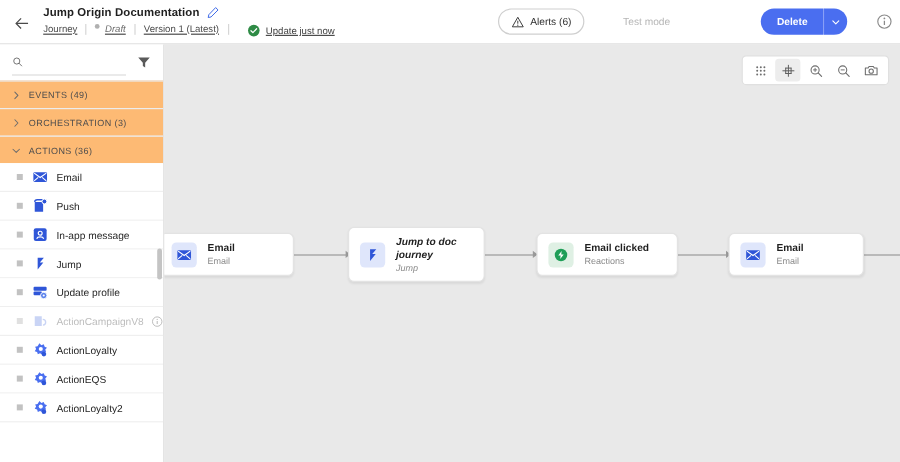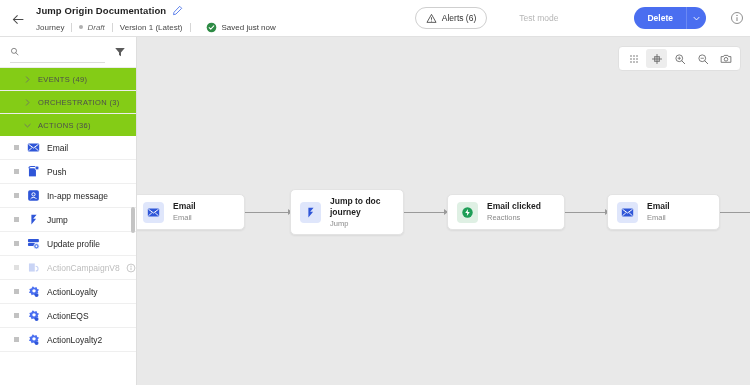--- a/index.html
+++ b/index.html
@@ -20,21 +20,21 @@
   }
   .back-btn{
     position:absolute;left:8px;top:9px;width:20px;height:20px;
     display:flex;align-items:center;justify-content:center;cursor:pointer;
   }
   .back-btn svg{display:block;}
   .title-block{position:absolute;left:36px;top:3px;}
   .title-row{display:flex;align-items:center;gap:6px;height:14px;}
   .title-text{font-size:9.5px;font-weight:bold;color:#1f1f1f;letter-spacing:.1px;}
   .pencil{width:11px;height:11px;display:block;}
-  .meta-row{display:flex;align-items:center;height:14px;margin-top:3px;font-size:8px;color:#4b4b4b;}
+  .meta-row{display:flex;align-items:flex-start;height:14px;margin-top:3px;font-size:8px;color:#4b4b4b;text-decoration:underline;}
   .meta-row .sep{width:1px;height:9px;background:#d6d6d6;margin:0 7px;}
   .dot{width:4px;height:4px;border-radius:50%;background:#b0b0b0;margin-right:4px;}
   .draft{font-style:italic;color:#6b6b6b;}
   .saved-wrap{display:flex;align-items:center;gap:5px;margin-left:8px;}
   .check-circle{width:11px;height:11px;display:block;}
   .saved-text{font-size:8px;color:#3d3d3d;}
 
   .hdr-right{position:absolute;right:6px;top:7px;display:flex;align-items:center;gap:24px;}
   .btn{
     height:22px;border:1px solid #cfcfcf;border-radius:11px;background:#fff;
@@ -73,21 +73,21 @@
     border-bottom:1px solid #dcdcdc;height:21px;margin-right:9px;
   }
   .search-input{
     border:none;outline:none;background:transparent;font-size:8.5px;
     font-family:"Liberation Sans",sans-serif;color:#3a3a3a;width:100%;padding:0;
   }
   .filter-icon{width:12px;height:12px;cursor:pointer;display:block;}
 
   .section{
     border-top:1px solid #ececec;height:23px;display:flex;align-items:center;
-    padding-left:23px;box-sizing:border-box;cursor:pointer;background:#84cc16;
+    padding-left:9px;box-sizing:border-box;cursor:pointer;background:#fdba74;
   }
   .section .chev{width:9px;height:9px;margin-right:6px;display:block;flex:0 0 auto;}
   .section-label{font-size:7.5px;color:#4d4d4d;letter-spacing:.35px;}
 
   .items{position:relative;}
   .item{
     height:24px;display:flex;align-items:center;padding-left:14px;
     border-bottom:1px solid #efefef;box-sizing:border-box;cursor:grab;background:#fff;
   }
   .grip{width:5px;height:5px;background:#c2c2c2;margin-right:8px;flex:0 0 auto;}
@@ -164,21 +164,21 @@
         <span class="dot"></span>
         <span class="draft">Draft</span>
         <span class="sep"></span>
         <span>Version 1 (Latest)</span>
         <span class="sep"></span>
         <span class="saved-wrap">
           <svg class="check-circle" viewBox="0 0 16 16">
             <circle cx="8" cy="8" r="7" fill="#2e8b45"></circle>
             <path d="M4.6 8.2 L6.9 10.5 L11.4 5.7" fill="none" stroke="#fff" stroke-width="1.5" stroke-linecap="round" stroke-linejoin="round"></path>
           </svg>
-          <span class="saved-text">Saved just now</span>
+          <span class="saved-text">Update just now</span>
         </span>
       </div>
     </div>
 
     <div class="hdr-right">
 
       <div class="btn">
         <svg width="11" height="11" viewBox="0 0 16 16">
           <path d="M8 2 L14.6 13.6 L1.4 13.6 Z" fill="none" stroke="#3c3c3c" stroke-width="1.2" stroke-linejoin="round"></path>
           <line x1="8" y1="6.2" x2="8" y2="9.8" stroke="#3c3c3c" stroke-width="1.2"></line>
@@ -428,21 +428,21 @@
         <span class="node-sub">Email</span>
       </div>
     </div>
 
     <div class="node" style="left:153px;top:152px;width:114px;height:46px;">
       <div class="node-icon" style="background:#dfe6fb;">
         <svg width="13" height="13" viewBox="0 0 16 16">
           <path d="M5.4 14.2 L5.4 2.2 L11.8 2.2 L7.6 7 L11.2 7 L5.4 14.2 Z" fill="#2f56d8"></path>
         </svg>
       </div>
-      <div class="node-text" style="max-width:72px;">
+      <div class="node-text" style="max-width:72px;font-style:italic;">
         <span class="node-title">Jump to doc journey</span>
         <span class="node-sub">Jump</span>
       </div>
     </div>
 
     <div class="node" style="left:310px;top:157px;width:118px;height:36px;">
       <div class="node-icon" style="background:#dff0e4;">
         <svg width="13" height="13" viewBox="0 0 16 16">
           <circle cx="8" cy="8" r="6.4" fill="#1e9e57"></circle>
           <path d="M8.6 3.8 L5.2 8.6 H7.6 L7.2 12.2 L10.8 7.4 H8.3 Z" fill="#fff"></path>

